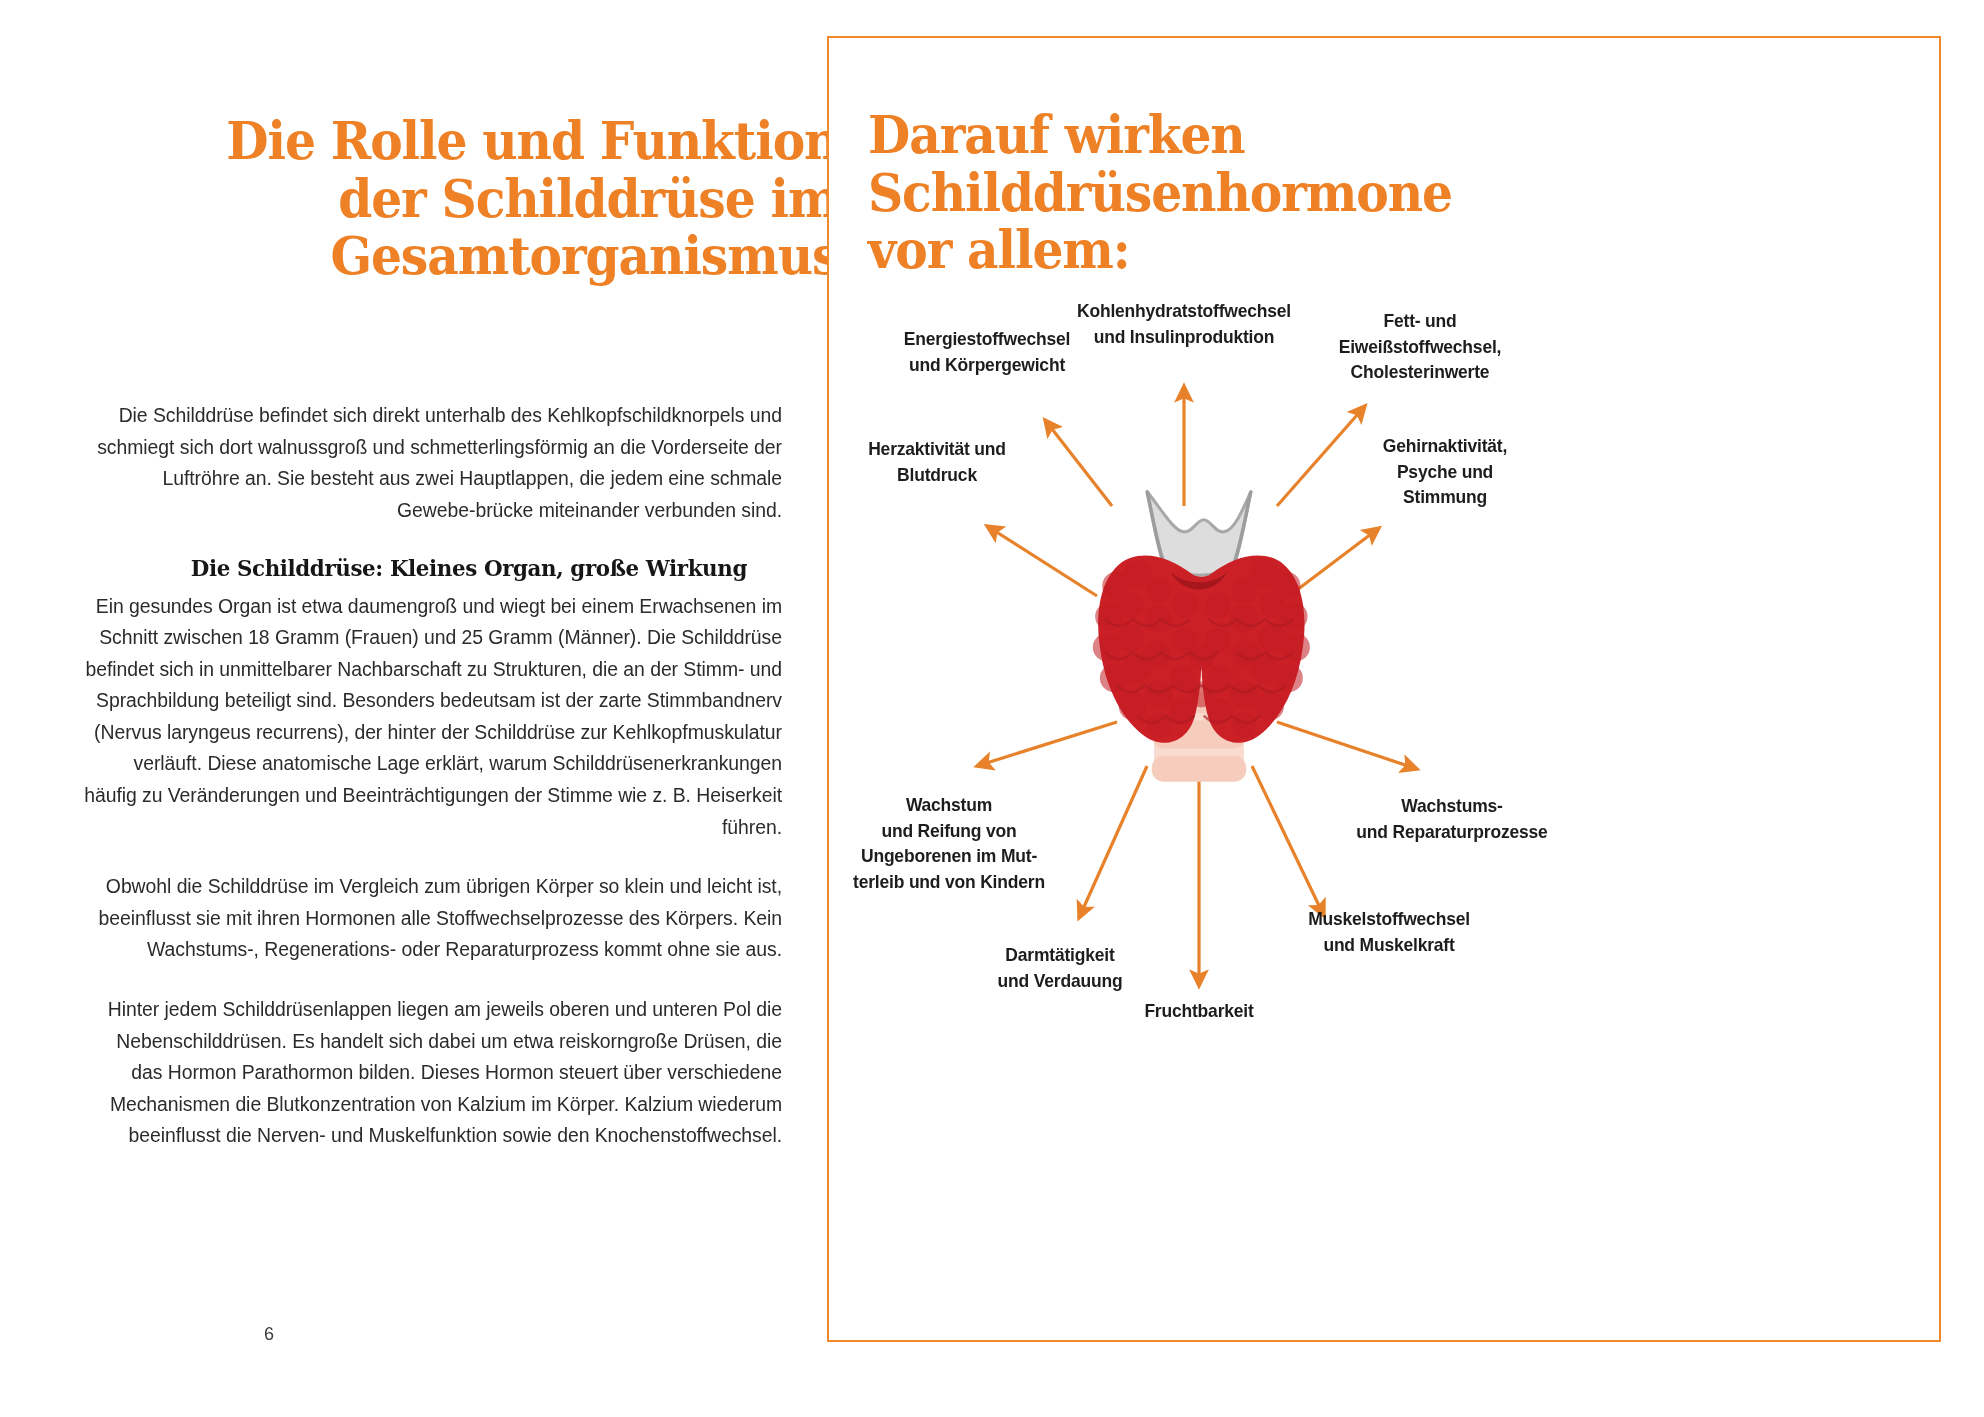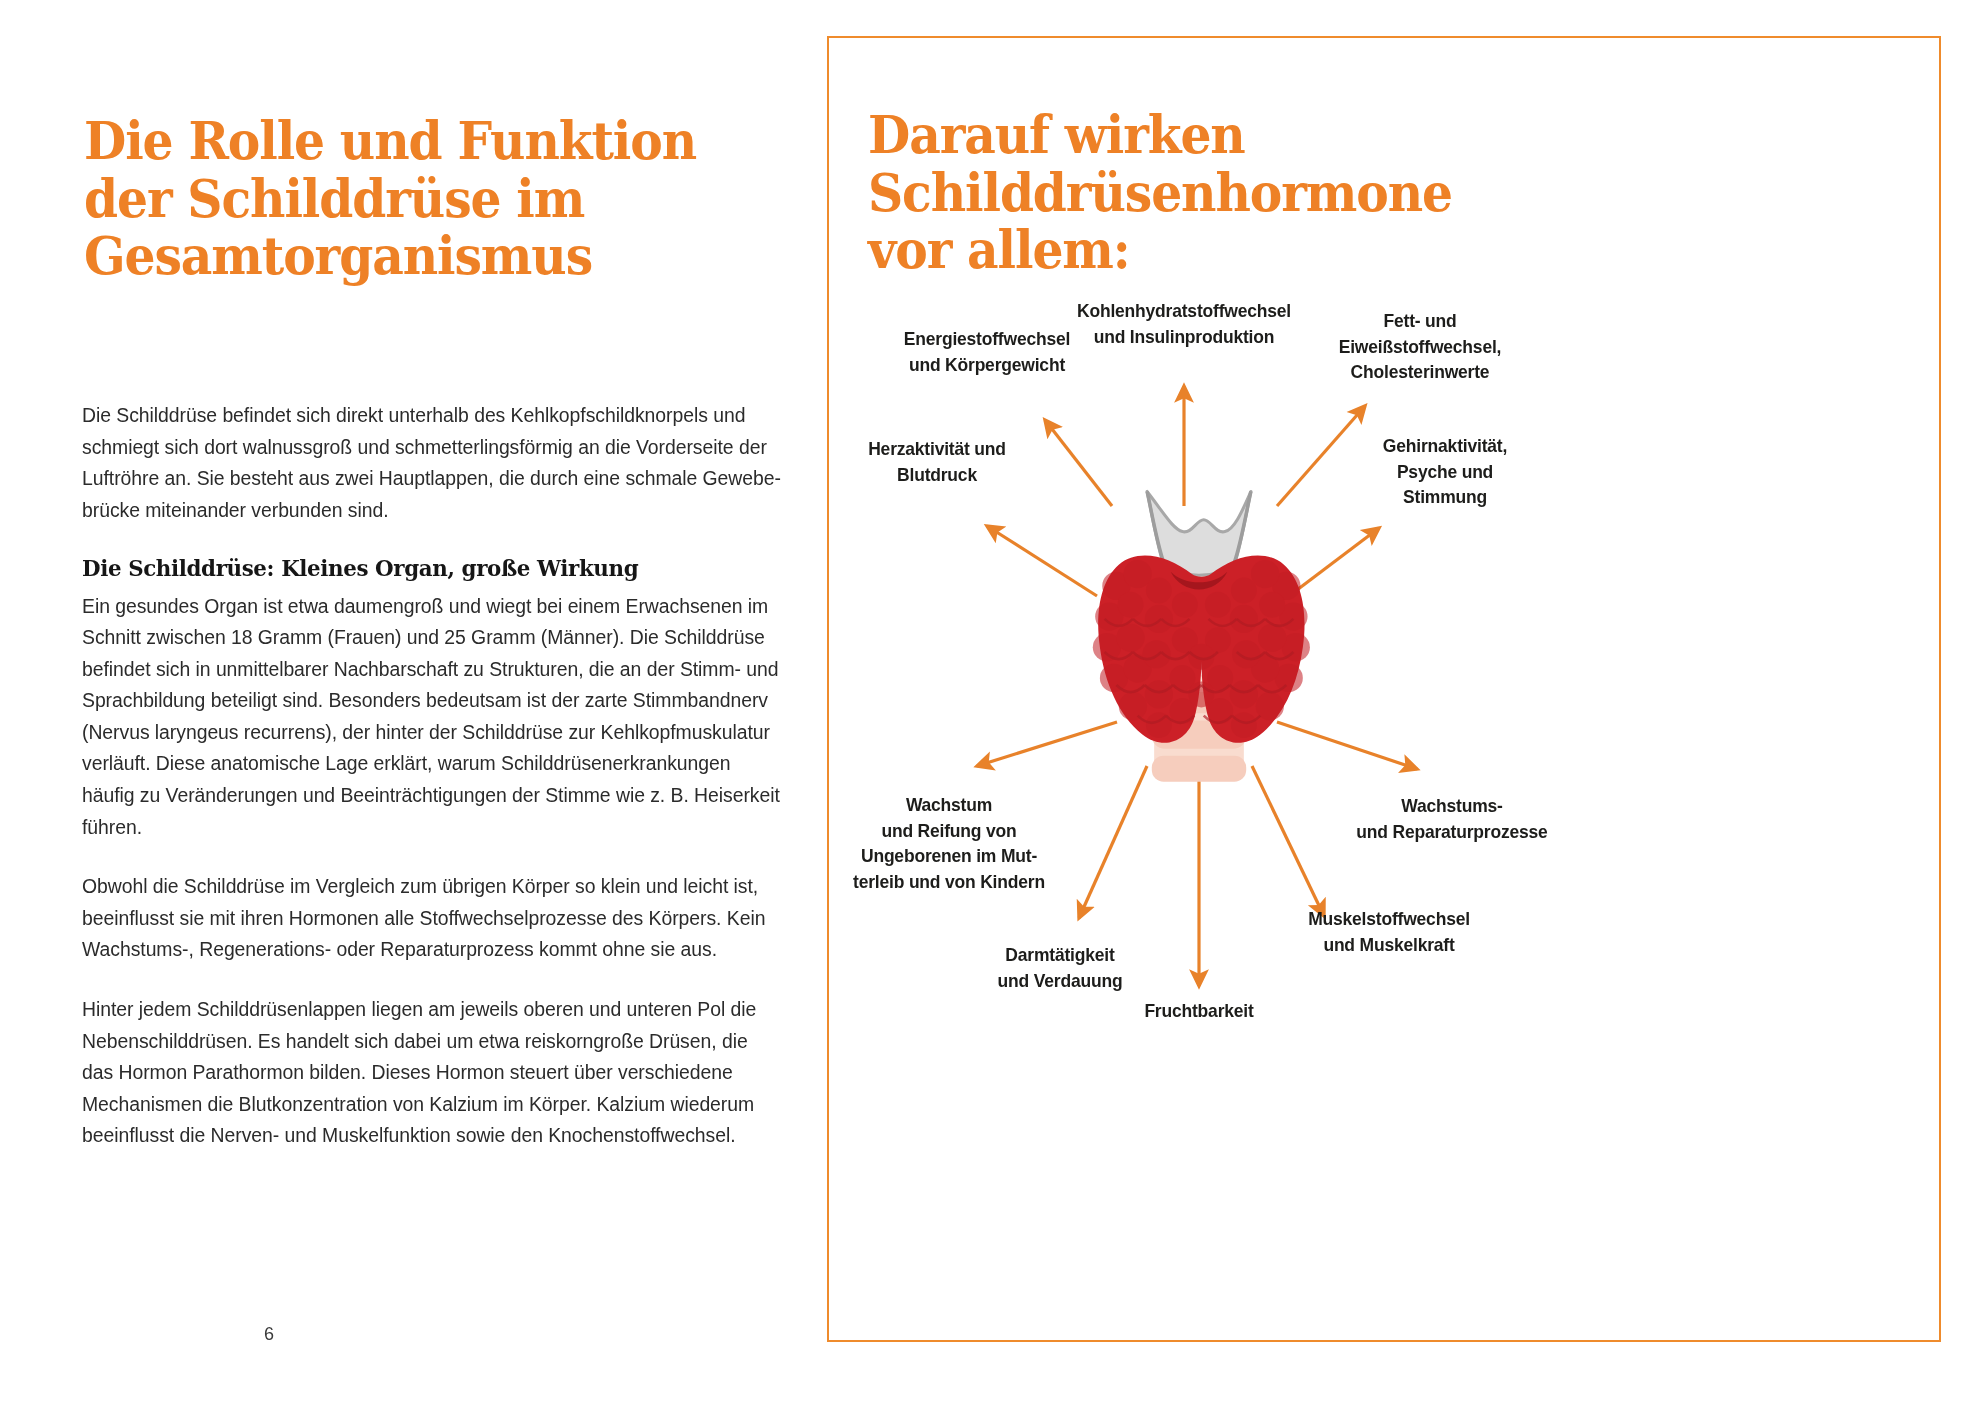--- a/index.html
+++ b/index.html
@@ -13,21 +13,21 @@
     position: relative;
     overflow: hidden;
     font-family: "Liberation Sans", sans-serif;
     color: #231f20;
   }
 
   
   #left-page {
     position: absolute;
     left: 0; top: 0;
-    width: 992px; height: 1028px;
+    width: 992px; height: 1028px; text-align: right;
   }
 
   #page-title {
     position: absolute;
     left: 84px;
     top: 112px;
     width: 820px;
     font-family: "DejaVu Serif", "Liberation Serif", serif;
     font-weight: 700;
     font-size: 53px;
@@ -141,21 +141,21 @@
 
 <div id="left-page">
 
   <div id="page-title">
     <span class="tl">Die Rolle und Funktion</span>
     <span class="tl">der Schilddrüse im</span>
     <span class="tl">Gesamtorganismus</span>
   </div>
 
   <div id="body-column">
-    <p class="para">Die Schilddrüse befindet sich direkt unterhalb des Kehlkopfschildknorpels und schmiegt sich dort walnussgroß und schmetterlingsförmig an die Vorderseite der Luftröhre an. Sie besteht aus zwei Hauptlappen, die durch eine schmale Gewebe-brücke miteinander verbunden sind.</p>
+    <p class="para">Die Schilddrüse befindet sich direkt unterhalb des Kehlkopfschildknorpels und schmiegt sich dort walnussgroß und schmetterlingsförmig an die Vorderseite der Luftröhre an. Sie besteht aus zwei Hauptlappen, die jedem eine schmale Gewebe-brücke miteinander verbunden sind.</p>
 
     <h2 id="section-heading">Die Schilddrüse: Kleines Organ, große Wirkung</h2>
     <p class="para tight-top">Ein gesundes Organ ist etwa daumengroß und wiegt bei einem Erwachsenen im Schnitt zwischen 18 Gramm (Frauen) und 25 Gramm (Männer). Die Schilddrüse befindet sich in unmittelbarer Nachbarschaft zu Strukturen, die an der Stimm- und Sprachbildung beteiligt sind. Besonders bedeutsam ist der zarte Stimmbandnerv (Nervus laryngeus recurrens), der hinter der Schilddrüse zur Kehlkopfmuskulatur verläuft. Diese anatomische Lage erklärt, warum Schilddrüsenerkrankungen häufig zu Veränderungen und Beeinträchtigungen der Stimme wie z. B. Heiserkeit führen.</p>
 
     <p class="para">Obwohl die Schilddrüse im Vergleich zum übrigen Körper so klein und leicht ist, beeinflusst sie mit ihren Hormonen alle Stoffwechselprozesse des Körpers. Kein Wachstums-, Regenerations- oder Reparaturprozess kommt ohne sie aus.</p>
 
     <p class="para">Hinter jedem Schilddrüsenlappen liegen am jeweils oberen und unteren Pol die Nebenschilddrüsen. Es handelt sich dabei um etwa reiskorngroße Drüsen, die das Hormon Parathormon bilden. Dieses Hormon steuert über verschiedene Mechanismen die Blutkonzentration von Kalzium im Körper. Kalzium wiederum beeinflusst die Nerven- und Muskelfunktion sowie den Knochenstoffwechsel.</p>
   </div>
 
   <div id="page-number">6</div>

